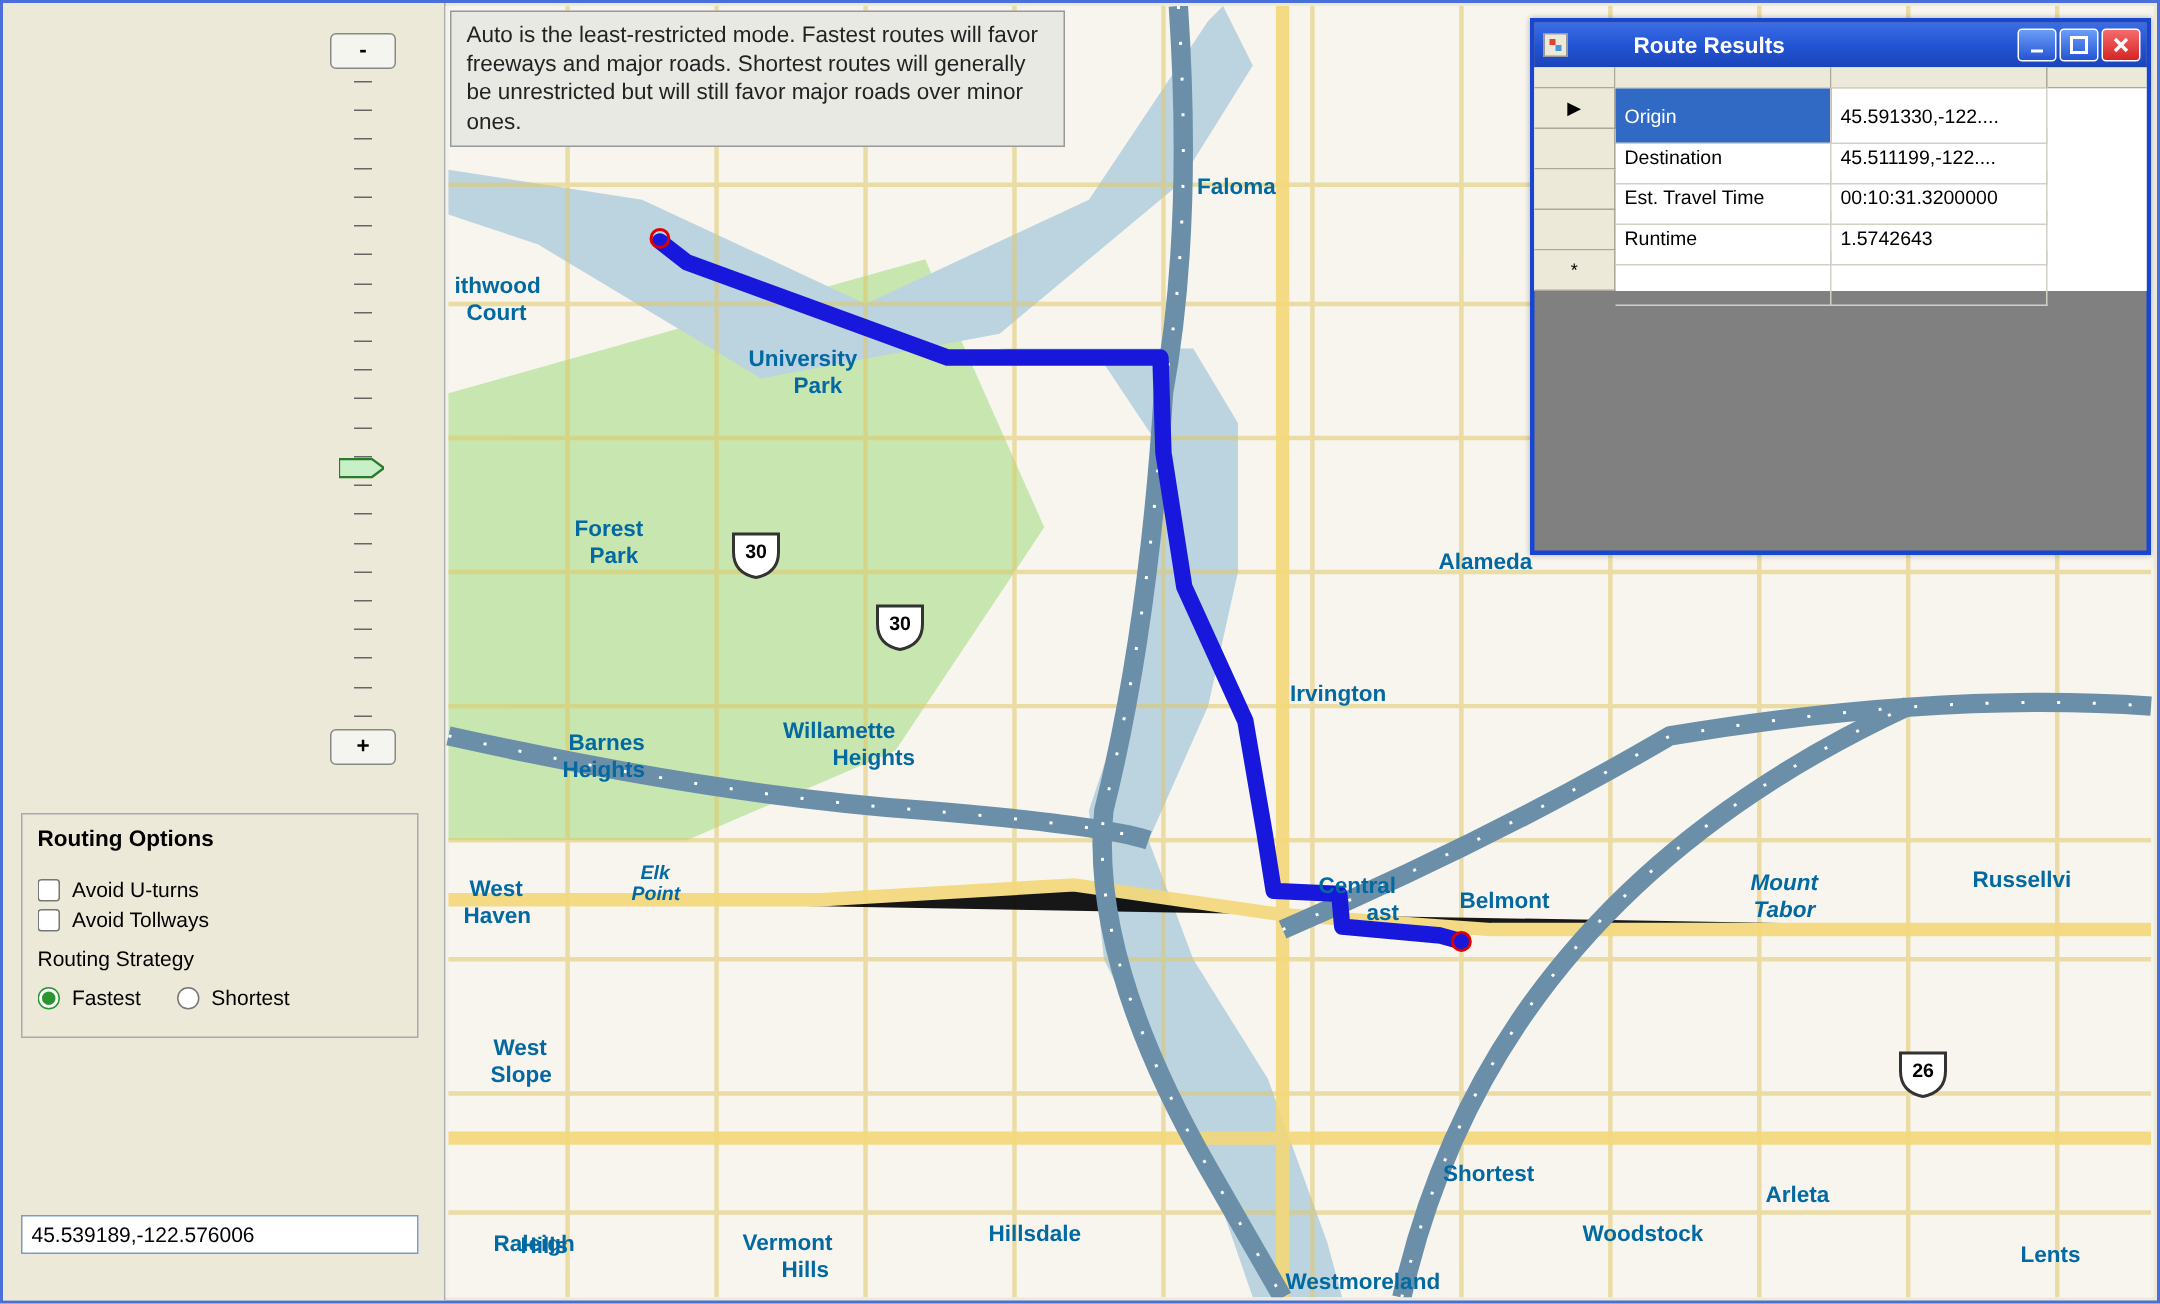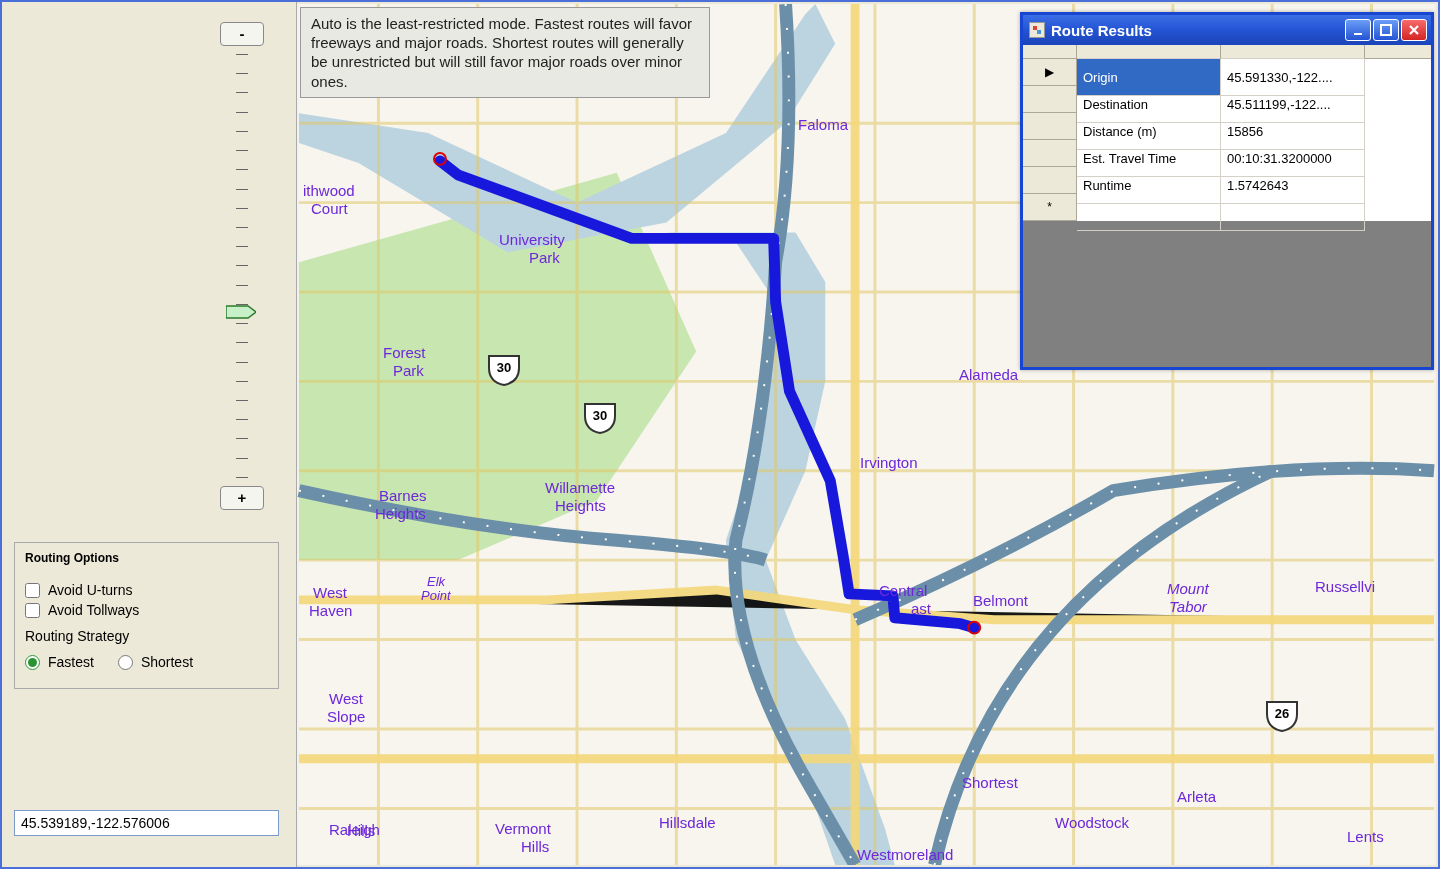--- a/index.html
+++ b/index.html
@@ -71,21 +71,21 @@
     .routing-options {
       position: absolute;
       left: 12px;
       top: 540px;
       width: 265px;
       border: 1px solid #aaa;
       padding: 8px 10px 14px;
       background: #ece9d8;
     }
     .routing-options h3 {
-      font-size: 12px;
+      font-size: 15px;
       font-weight: bold;
       margin-bottom: 17px;
     }
     .option-row {
       display: flex;
       align-items: center;
       gap: 8px;
       margin: 4px 0;
       font-size: 14px;
     }
@@ -147,22 +147,22 @@
       border: 1px solid #999;
       padding: 6px 10px;
       font-size: 15px;
       line-height: 1.28;
       color: #222;
     }
     
     .map-label {
       position: absolute;
       font-size: 15px;
-      color: #6d28d9;
-      font-weight: 400;
+      color: #0369a1;
+      font-weight: 700;
       white-space: nowrap;
       pointer-events: none;
     }
     
     .route-shield {
       position: absolute;
       width: 34px;
       height: 34px;
       pointer-events: none;
     }
@@ -180,20 +180,21 @@
     }
     .titlebar {
       height: 30px;
       background: linear-gradient(to bottom, #3a6ee5 0%, #2454d4 50%, #1a44b8 100%);
       display: flex;
       align-items: center;
       padding: 0 4px 0 6px;
       color: #fff;
       font-size: 15px;
       font-weight: bold;
+      gap: 38px;
     }
     .titlebar-icon {
       width: 16px;
       height: 16px;
       background: #ece9d8;
       border: 1px solid #999;
       margin-right: 6px;
       position: relative;
     }
     .titlebar-icon::before {
@@ -394,21 +395,21 @@
 
   <div class="info-tip">Auto is the least-restricted mode. Fastest routes will favor freeways and major roads. Shortest routes will generally be unrestricted but will still favor major roads over minor ones.</div>
 
   <div class="map-label" style="left:501px;top:112px">Faloma</div>
   <div class="map-label" style="left:6px;top:178px">ithwood</div>
   <div class="map-label" style="left:14px;top:196px">Court</div>
   <div class="map-label" style="left:202px;top:227px">University</div>
   <div class="map-label" style="left:232px;top:245px">Park</div>
   <div class="map-label" style="left:86px;top:340px">Forest</div>
   <div class="map-label" style="left:96px;top:358px">Park</div>
-  <div class="map-label" style="left:248px;top:475px">Willamette</div>
+  <div class="map-label" style="left:225px;top:475px">Willamette</div>
   <div class="map-label" style="left:258px;top:493px">Heights</div>
   <div class="map-label" style="left:82px;top:483px">Barnes</div>
   <div class="map-label" style="left:78px;top:501px">Heights</div>
   <div class="map-label" style="left:130px;top:570px;font-size:13px;font-style:italic">Elk</div>
   <div class="map-label" style="left:124px;top:584px;font-size:13px;font-style:italic">Point</div>
   <div class="map-label" style="left:16px;top:580px">West</div>
   <div class="map-label" style="left:12px;top:598px">Haven</div>
   <div class="map-label" style="left:32px;top:686px">West</div>
   <div class="map-label" style="left:30px;top:704px">Slope</div>
   <div class="map-label" style="left:32px;top:817px">Raleigh</div>
@@ -482,25 +483,20 @@
         <div class="grid-cell col-key">Origin</div>
         <div class="grid-cell col-val">45.591330,-122....</div>
       </div>
       <div class="grid-row">
         <div class="grid-rowhdr"></div>
         <div class="grid-cell col-key">Destination</div>
         <div class="grid-cell col-val">45.511199,-122....</div>
       </div>
       <div class="grid-row">
         <div class="grid-rowhdr"></div>
-        <div class="grid-cell col-key">Distance (m)</div>
-        <div class="grid-cell col-val">15856</div>
-      </div>
-      <div class="grid-row">
-        <div class="grid-rowhdr"></div>
         <div class="grid-cell col-key">Est. Travel Time</div>
         <div class="grid-cell col-val">00:10:31.3200000</div>
       </div>
       <div class="grid-row">
         <div class="grid-rowhdr"></div>
         <div class="grid-cell col-key">Runtime</div>
         <div class="grid-cell col-val">1.5742643</div>
       </div>
       <div class="grid-row">
         <div class="grid-rowhdr">*</div>

